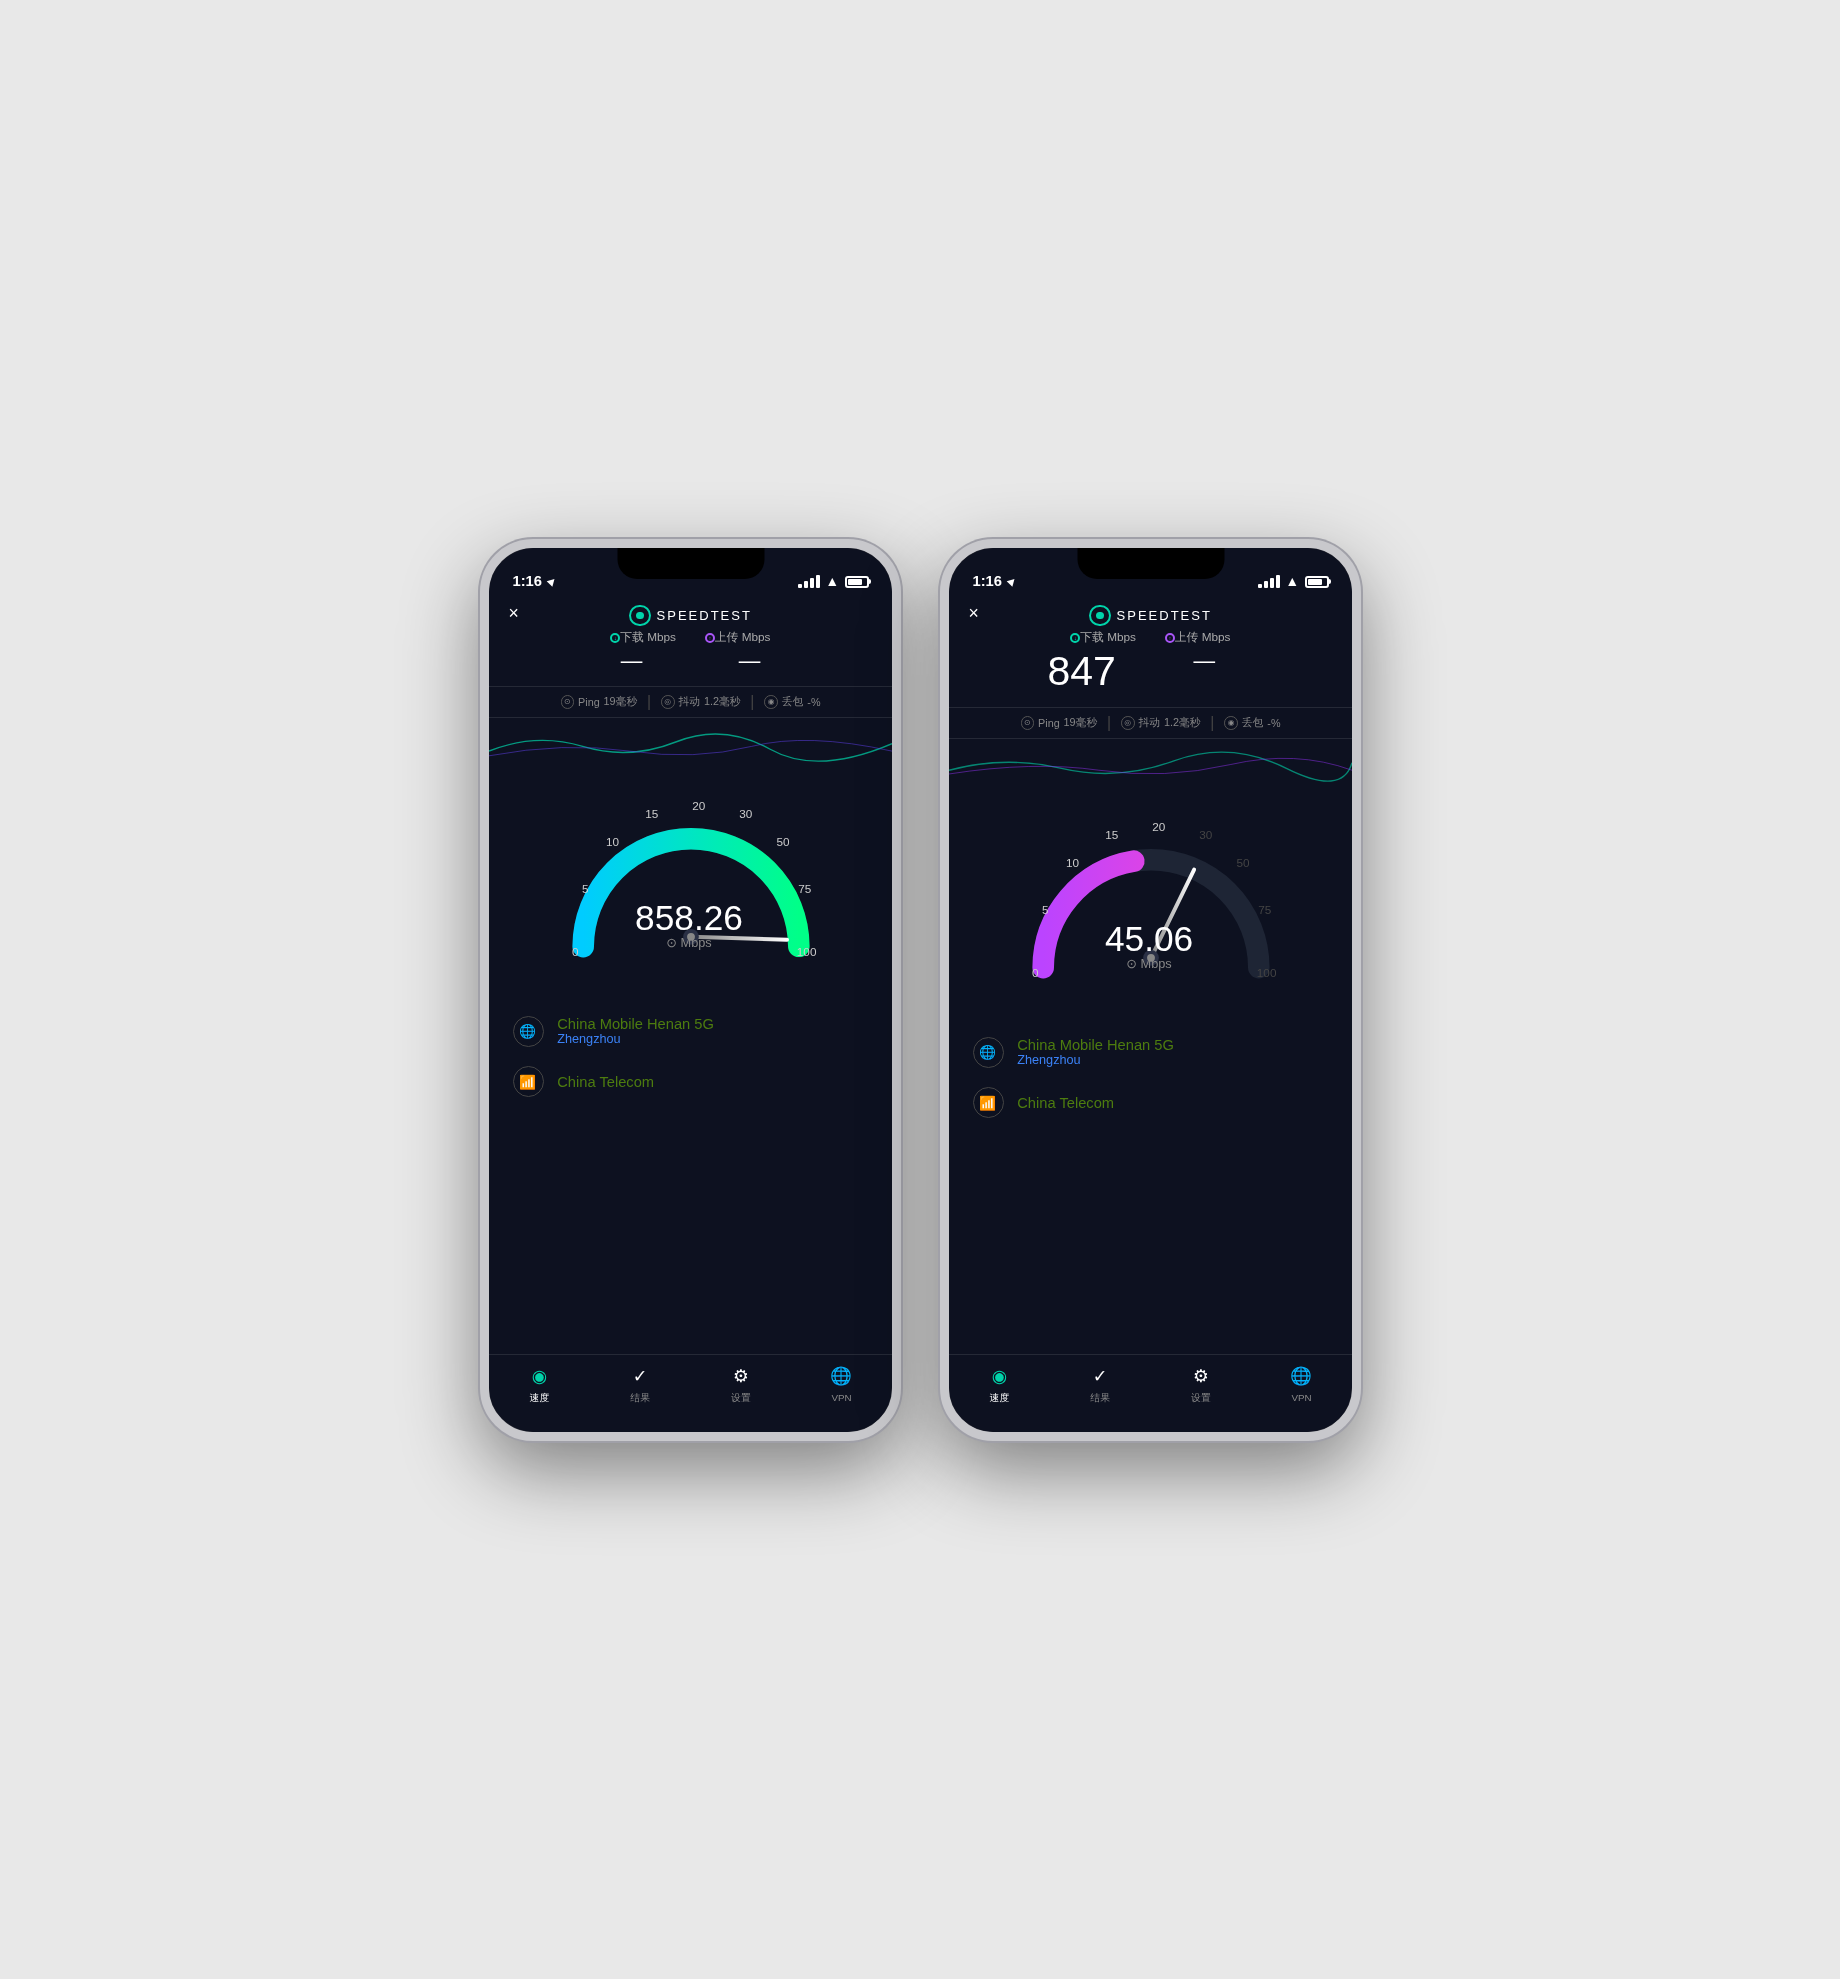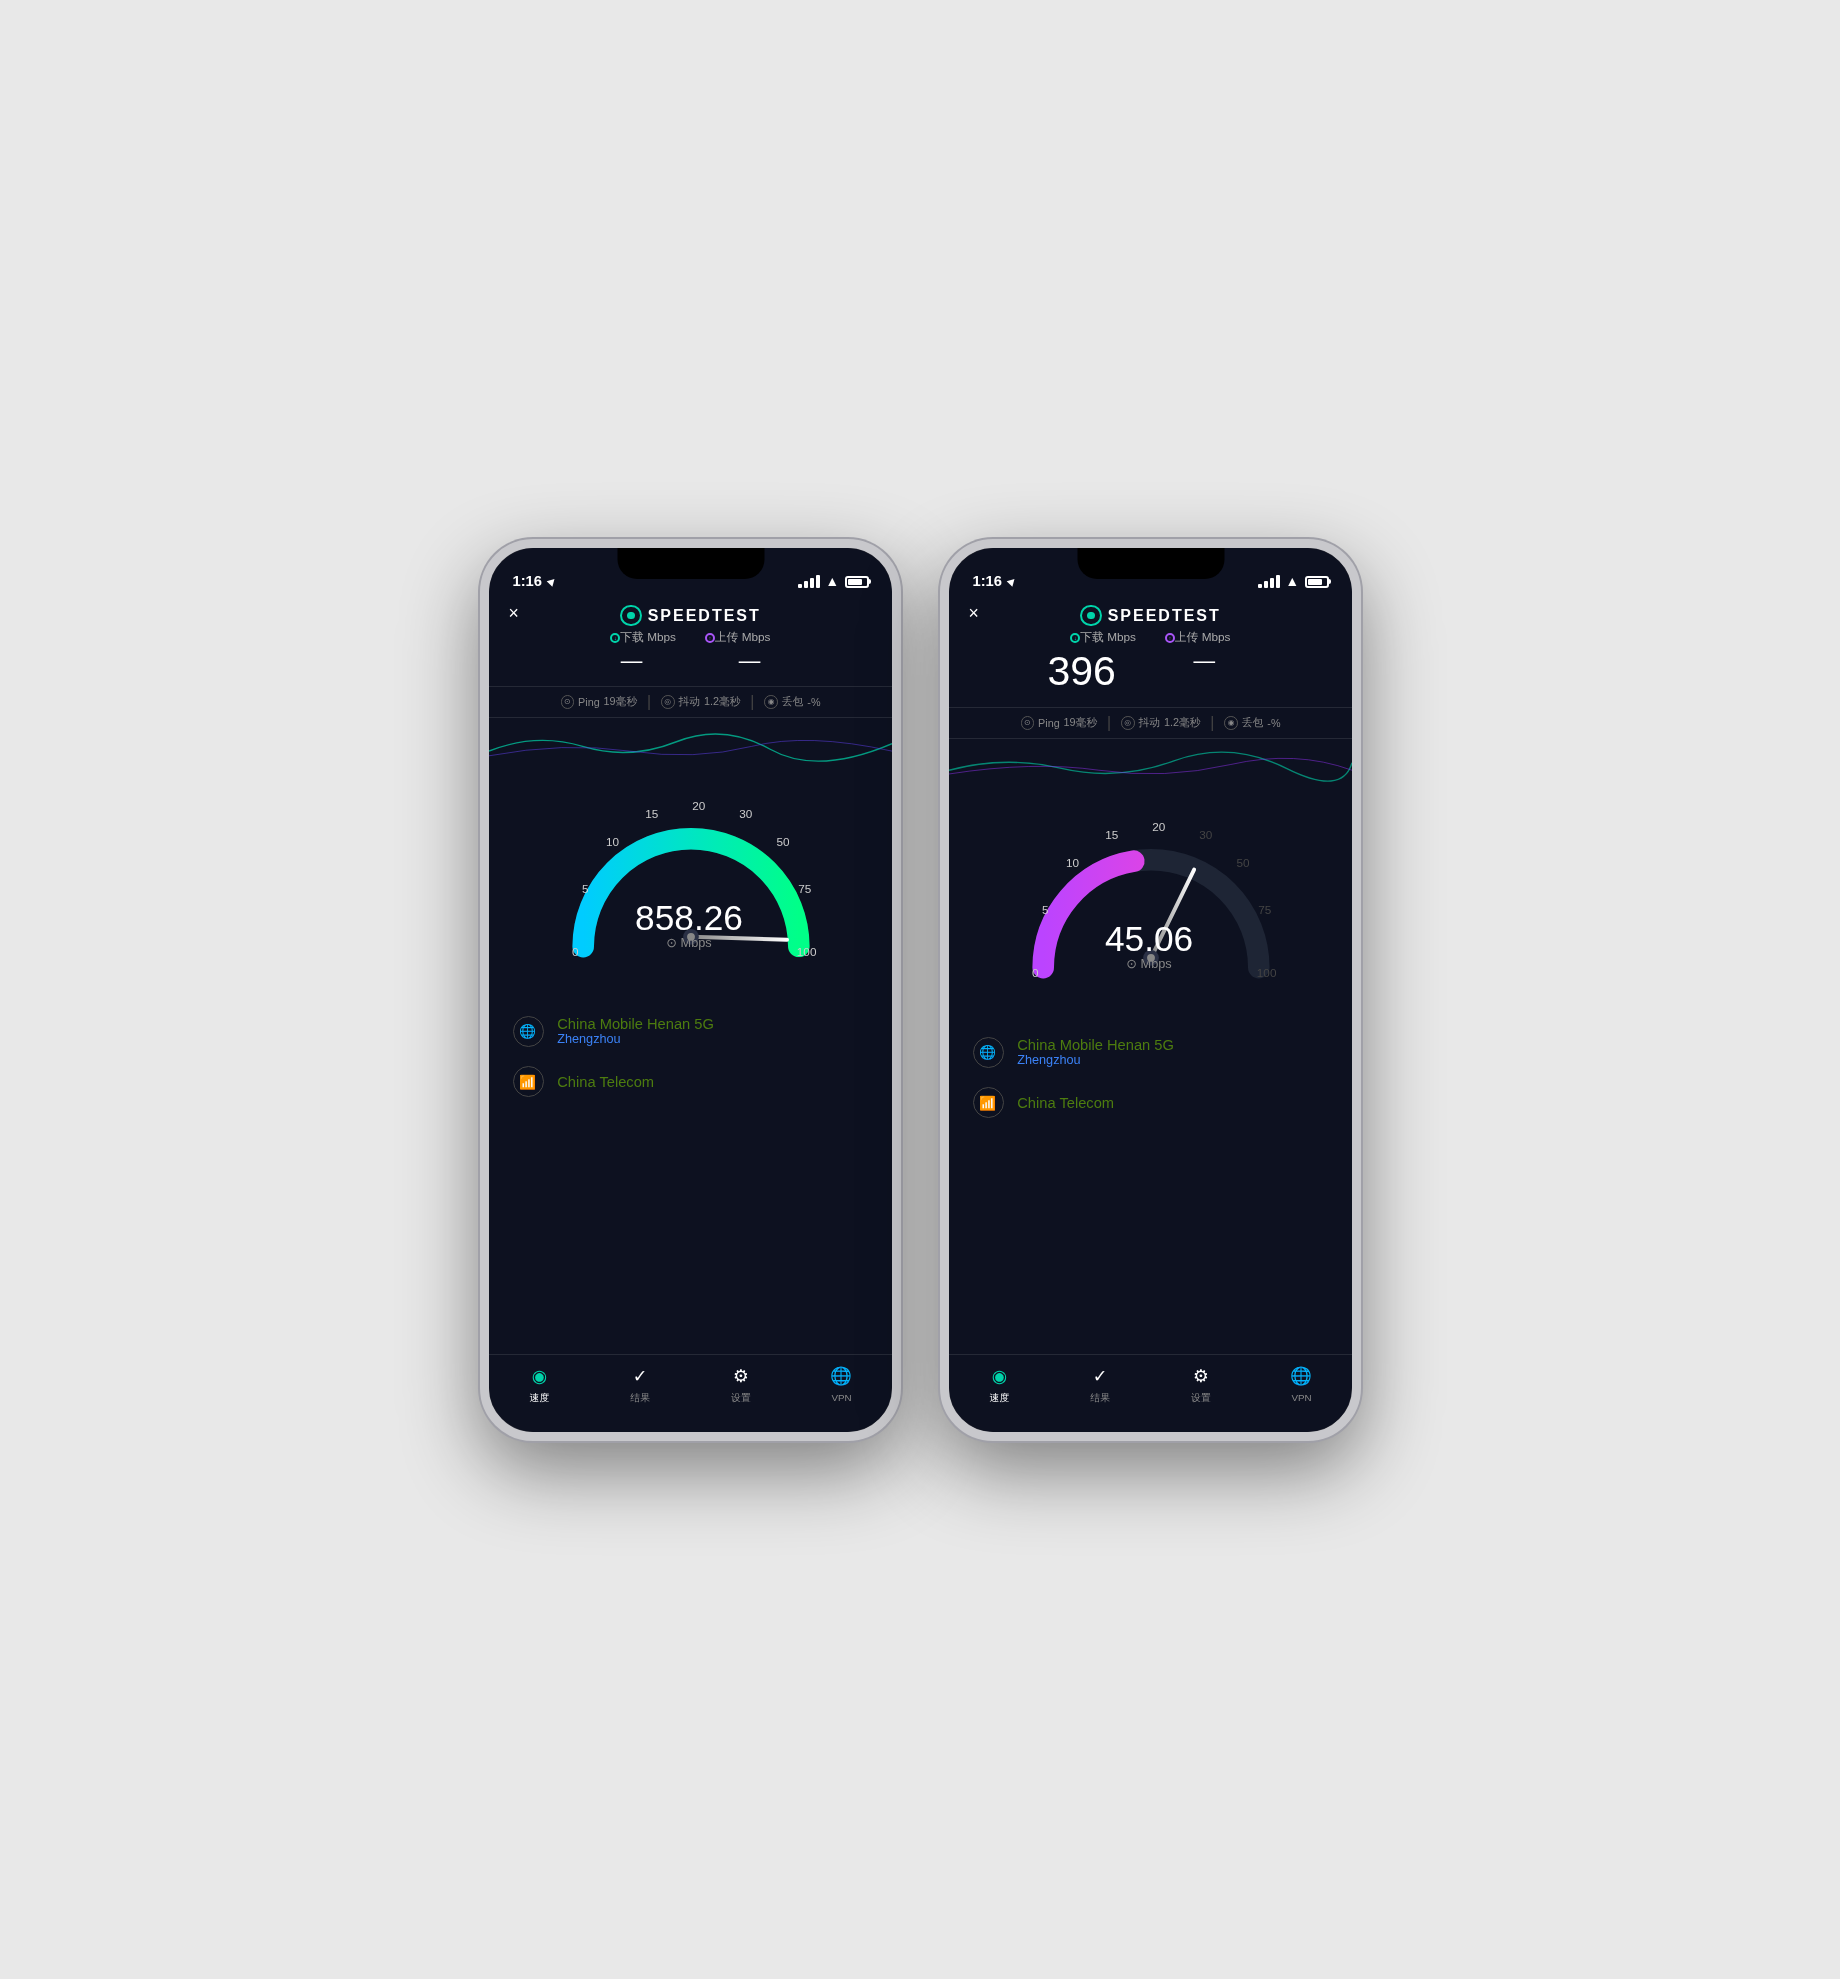--- a/index.html
+++ b/index.html
@@ -192,22 +192,22 @@
       justify-content: center;
     }
     .speedtest-logo-inner {
       width: 7.8px;
       height: 7.8px;
       border-radius: 50%;
       background: #00d4aa;
     }
     .app-title-text {
       color: #fff;
-      font-size: 16px;
-      font-weight: 700;
+      font-size: 13px;
+      font-weight: 400;
       letter-spacing: 2px;
     }
 
     .speed-labels {
       display: flex;
       justify-content: center;
       gap: 29px;
       margin-top: 3.9px;
     }
     .speed-label {
@@ -571,21 +571,21 @@
             <div class="speed-label">
               <div class="dot down"></div>
               <span>下载 Mbps</span>
             </div>
             <div class="speed-label">
               <div class="dot up"></div>
               <span>上传 Mbps</span>
             </div>
           </div>
           <div class="speed-values">
-            <div class="speed-value large" style="color:#fff; margin-left:-19.6px;">396</div>
+            <div class="speed-value large" style="color:#fff; margin-left:-19.6px;">847</div>
             <div class="speed-value" style="color:#fff;">—</div>
           </div>
         </div>
 
         <div class="stats-row">
           <div class="stat-item">
             <div class="stat-icon">⊙</div>
             <span>Ping</span>
             <span>19毫秒</span>
           </div>

